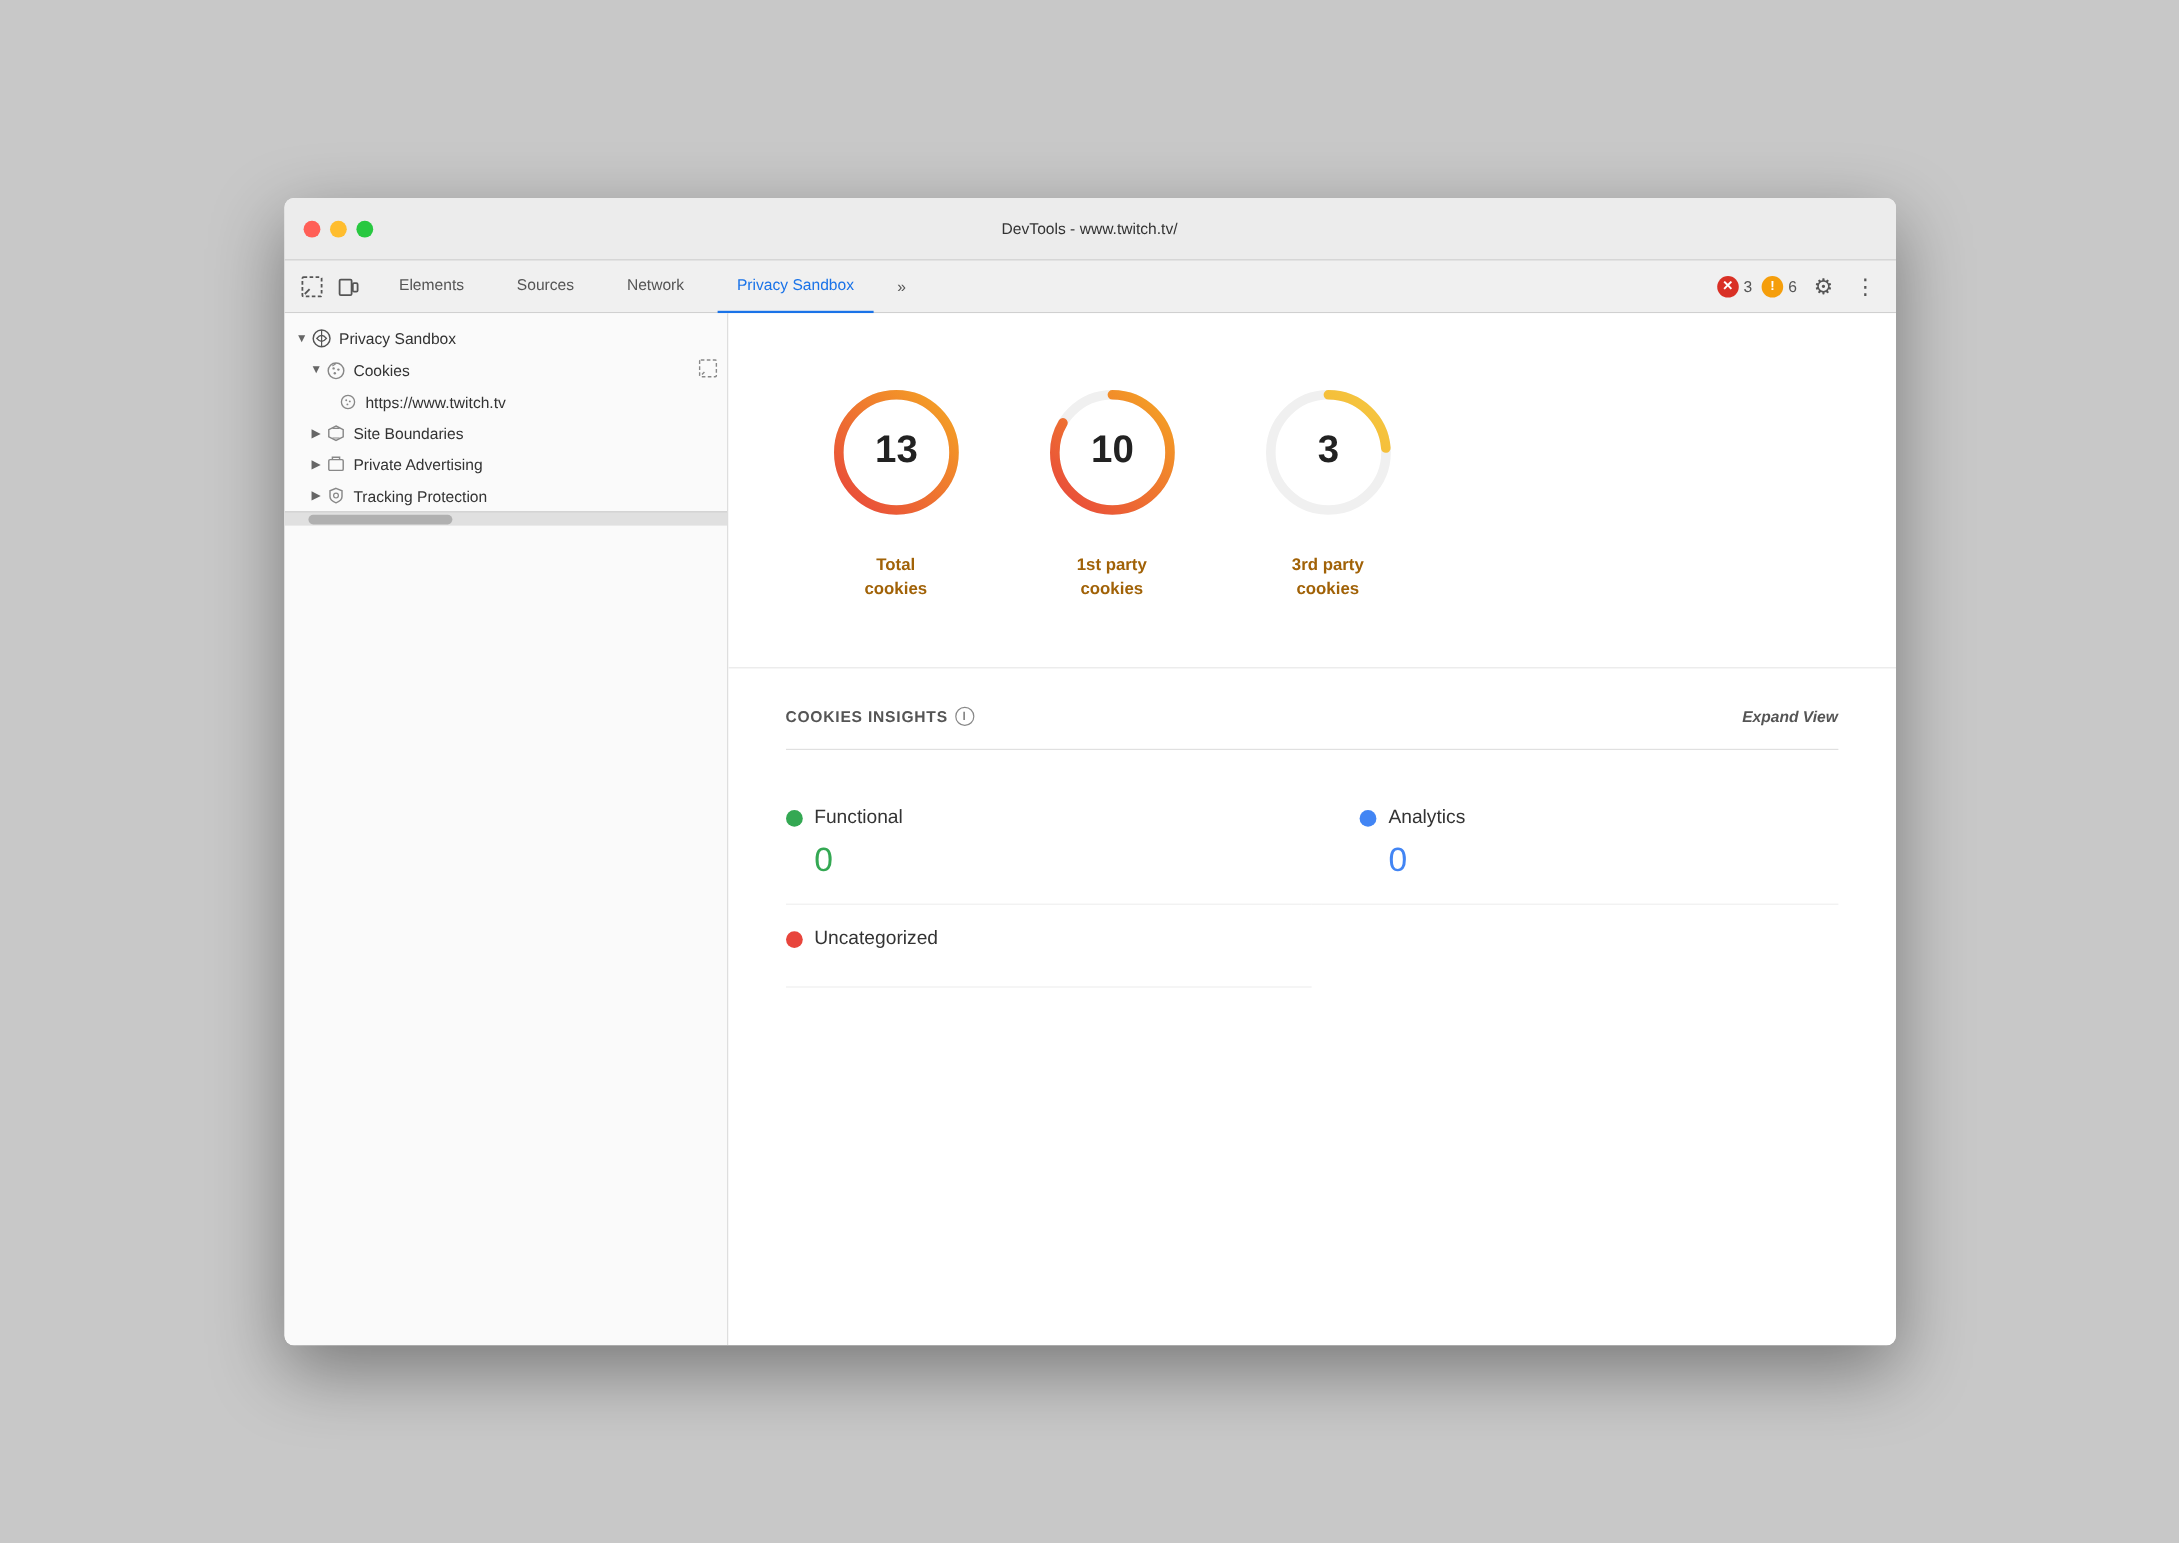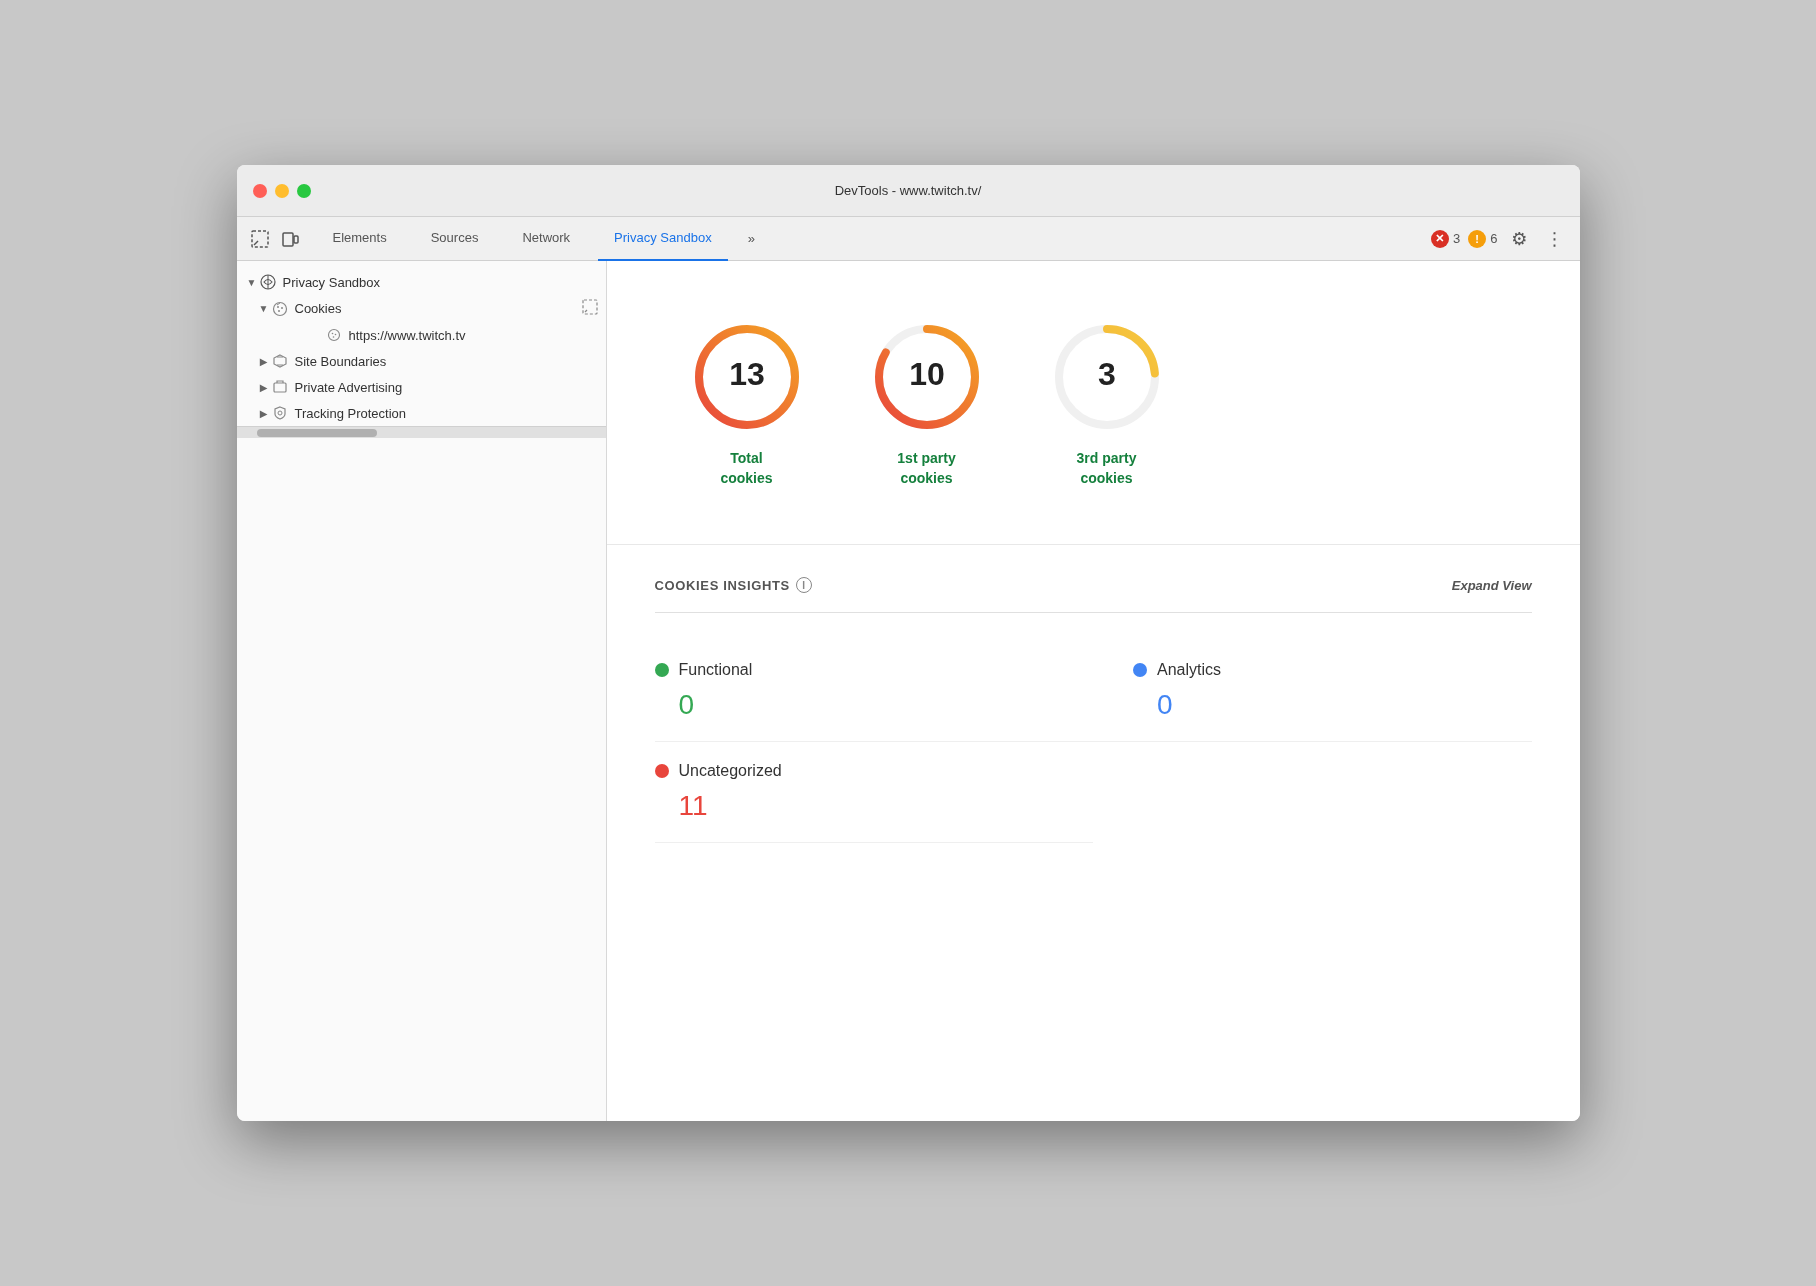--- a/index.html
+++ b/index.html
@@ -222,22 +222,23 @@
       gap: 12px;
     }
     .circle-svg {
       width: 120px;
       height: 120px;
     }
     .stat-label {
       text-align: center;
       font-size: 14px;
       font-weight: 700;
-      color: #15803d;
+      color: #a16207;
       line-height: 1.4;
+      margin-top: 12px;
     }
     
     .insights-section {
       padding: 32px 48px;
     }
     .insights-header {
       display: flex;
       align-items: center;
       justify-content: space-between;
       margin-bottom: 19px;
@@ -417,21 +418,21 @@
         </span>
         <span class="sidebar-item-label">Cookies</span>
         <span class="sidebar-action-icon">
           <svg width="16" height="16" viewBox="0 0 16 16" fill="none">
             <rect x="1" y="1" width="14" height="14" rx="1" stroke="#888" stroke-width="1.2" stroke-dasharray="3 2" fill="none"></rect>
             <path d="M5 11 L3 13" stroke="#888" stroke-width="1.2"></path>
           </svg>
         </span>
       </div>
 
-      <div class="sidebar-item" style="padding-left: 44px; margin-left: 44px;">
+      <div class="sidebar-item" style="padding-left: 44px;">
         <span class="sidebar-icon">
           <svg width="14" height="14" viewBox="0 0 14 14" fill="none">
             <circle cx="7" cy="7" r="5.5" stroke="#888" stroke-width="1.1" fill="none"></circle>
             <circle cx="5.5" cy="5.5" r="0.8" fill="#888"></circle>
             <circle cx="8.5" cy="6.5" r="0.8" fill="#888"></circle>
             <circle cx="6.5" cy="9" r="0.8" fill="#888"></circle>
           </svg>
         </span>
         <span class="sidebar-item-label">https://www.twitch.tv</span>
       </div>
@@ -555,19 +556,18 @@
               <span class="insight-name">Analytics</span>
             </div>
             <div class="insight-value" style="color:#4285f4;">0</div>
           </div>
 
           <div class="insight-item">
             <div class="insight-header">
               <div class="insight-dot" style="background:#e8453c;"></div>
               <span class="insight-name">Uncategorized</span>
             </div>
-            <div class="insight-value" style="color:#e8453c;">11</div>
           </div>
         </div>
       </div>
     </div>
   </div>
 </div>
 
 </body></html>

